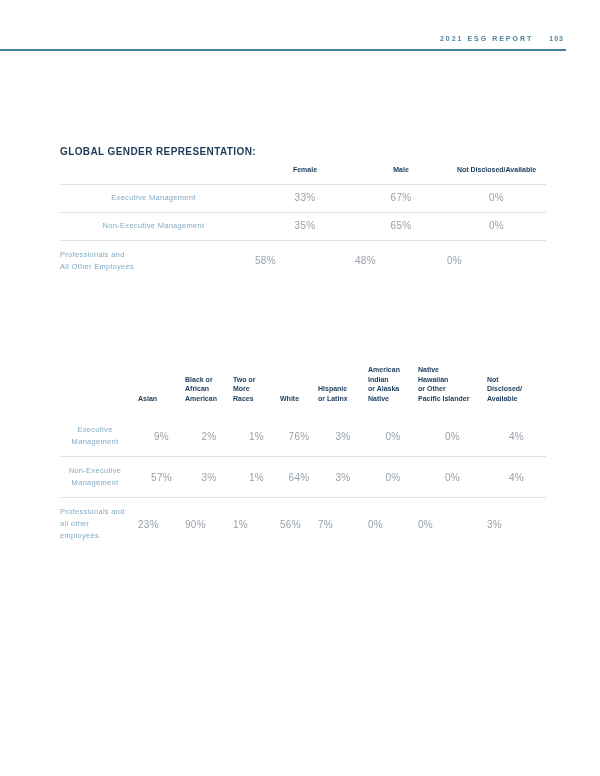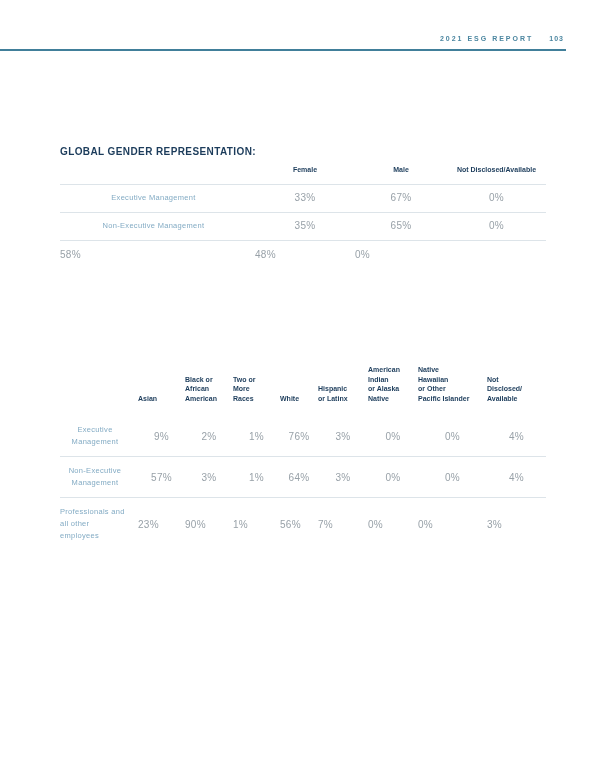--- a/index.html
+++ b/index.html
@@ -113,20 +113,22 @@
     </div>
 
     <div class="grid g1 data-row rule-b">
       <span class="row-label">Non-Executive Management</span>
       <span class="cell">35%</span>
       <span class="cell">65%</span>
       <span class="cell">0%</span>
     </div>
 
     <div class="grid g1 data-row last">
+      <span class="row-label">Professionals and
+All Other Employees</span>
       <span class="cell">58%</span>
       <span class="cell">48%</span>
       <span class="cell">0%</span>
     </div>
   </section>
 
   <section class="tbl ethnic-tbl">
 
     <div class="grid g2 head-row">
       <span class="col-head"></span>

